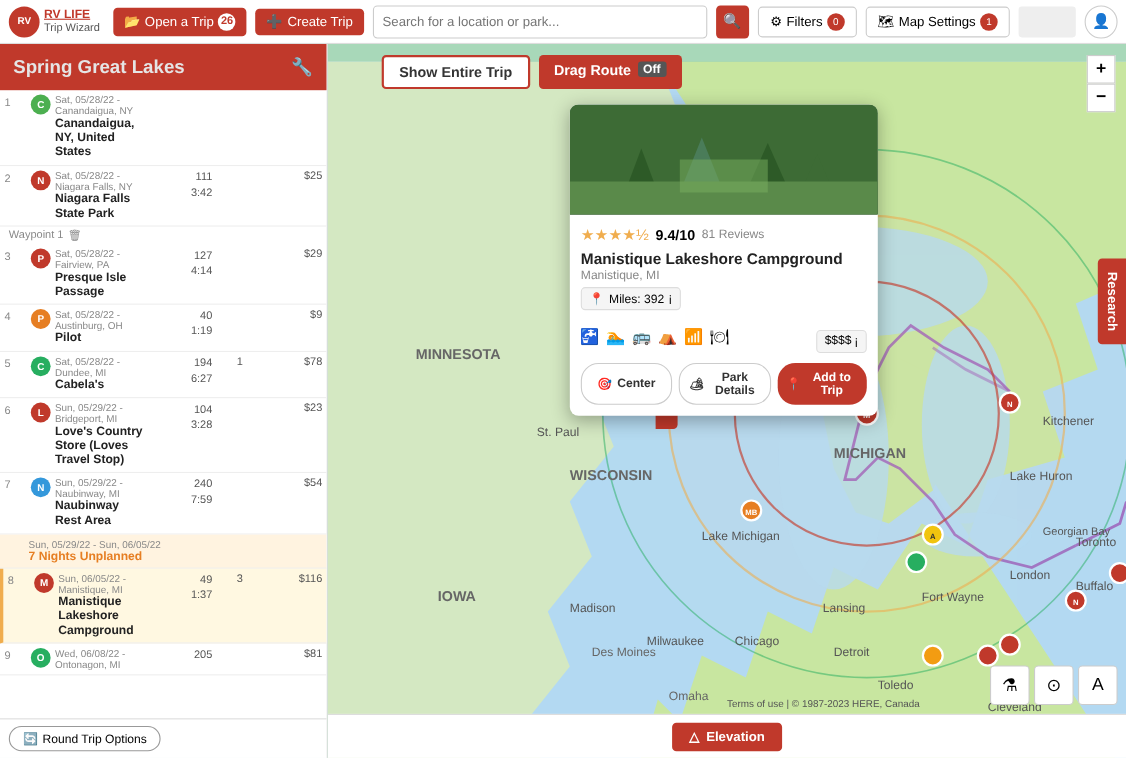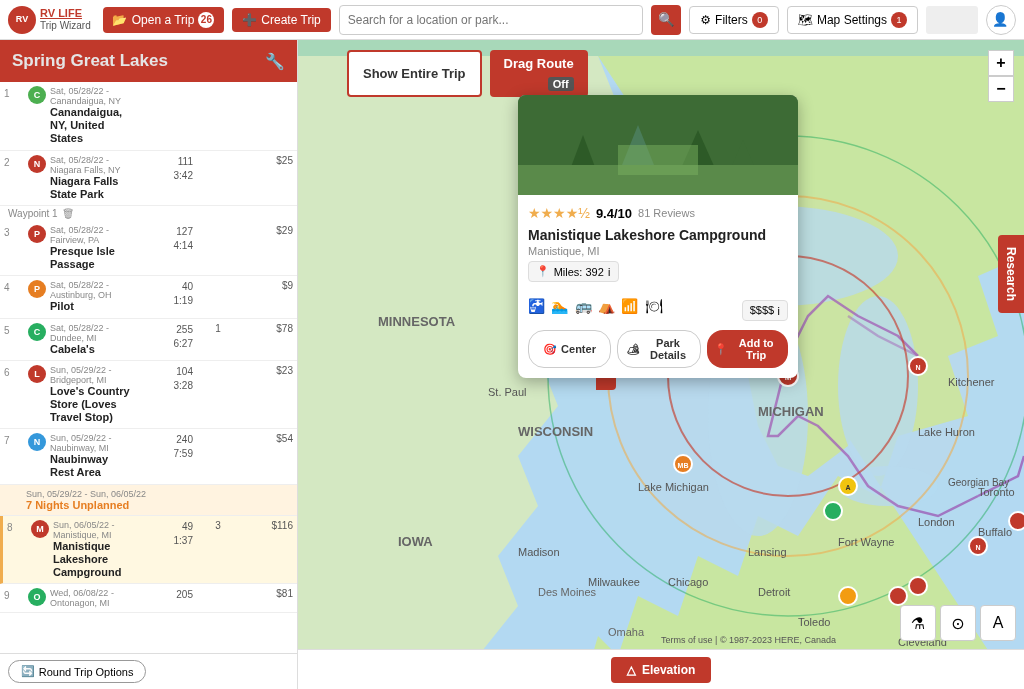--- a/index.html
+++ b/index.html
@@ -280,21 +280,21 @@
     }
     .map-btn-drag {
       background: #c0392b;
       border: none;
       border-radius: 4px;
       padding: 6px 14px;
       font-size: 13px;
       font-weight: bold;
       cursor: pointer;
       color: white;
-      display: flex; align-items: flex-end; gap: 6px; flex-direction: column;
+      display: flex; align-items: flex-start; gap: 6px;
     }
     .drag-off {
       background: #555;
       color: white;
       border-radius: 3px;
       padding: 1px 5px;
       font-size: 11px;
     }
 
     
@@ -602,21 +602,21 @@
       </div>
         <div class="stop-row">
         <span class="stop-num">5</span>
         <div class="stop-info-col" style="display:flex;gap:4px;align-items:start;">
           <div class="stop-icon" style="background:#27ae60;min-width:18px;">C</div>
           <div>
             <div class="stop-date">Sat, 05/28/22 - Dundee, MI</div>
             <div class="stop-name">Cabela's</div>
           </div>
         </div>
-        <div class="stop-miles"><span>255</span><br><span>6:27</span></div>
+        <div class="stop-miles"><span>194</span><br><span>6:27</span></div>
         <div class="stop-nights">1</div>
         <div class="stop-cost">$78</div>
       </div>
         <div class="stop-row">
         <span class="stop-num">6</span>
         <div class="stop-info-col" style="display:flex;gap:4px;align-items:start;">
           <div class="stop-icon" style="background:#c0392b;min-width:18px;">L</div>
           <div>
             <div class="stop-date">Sun, 05/29/22 - Bridgeport, MI</div>
             <div class="stop-name">Love's Country Store (Loves Travel Stop)</div>

